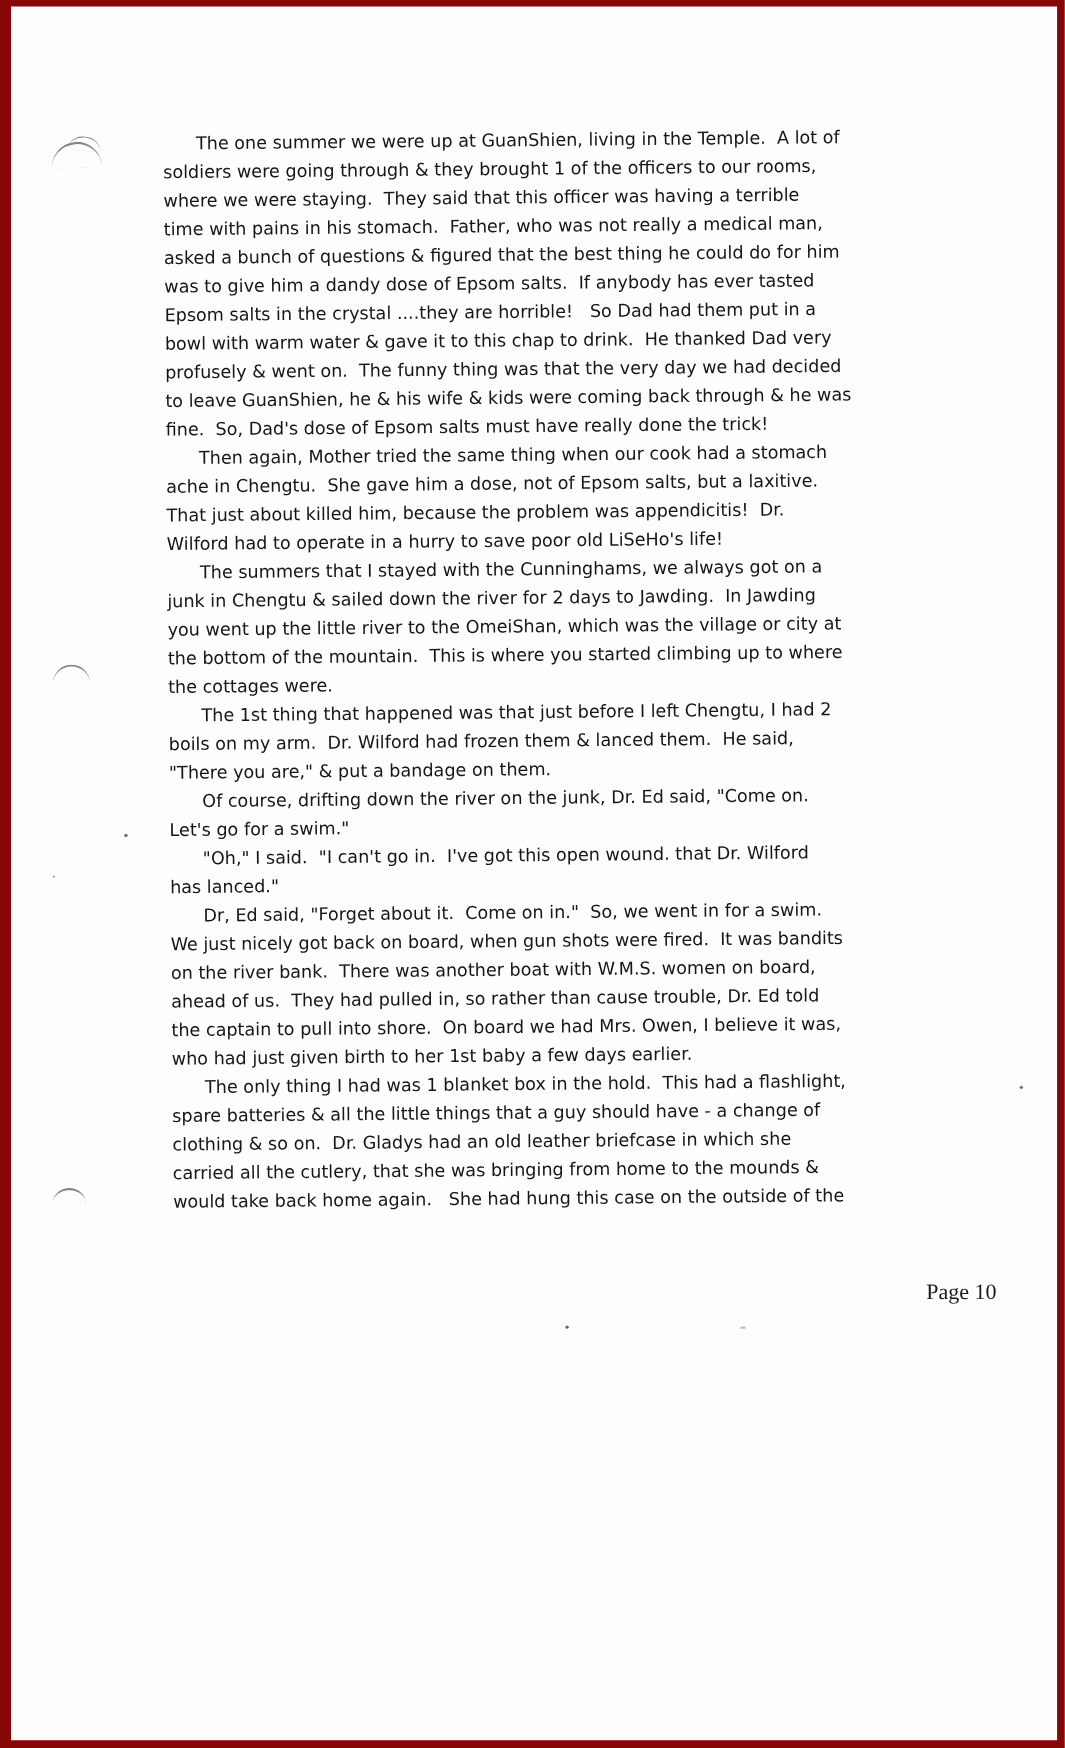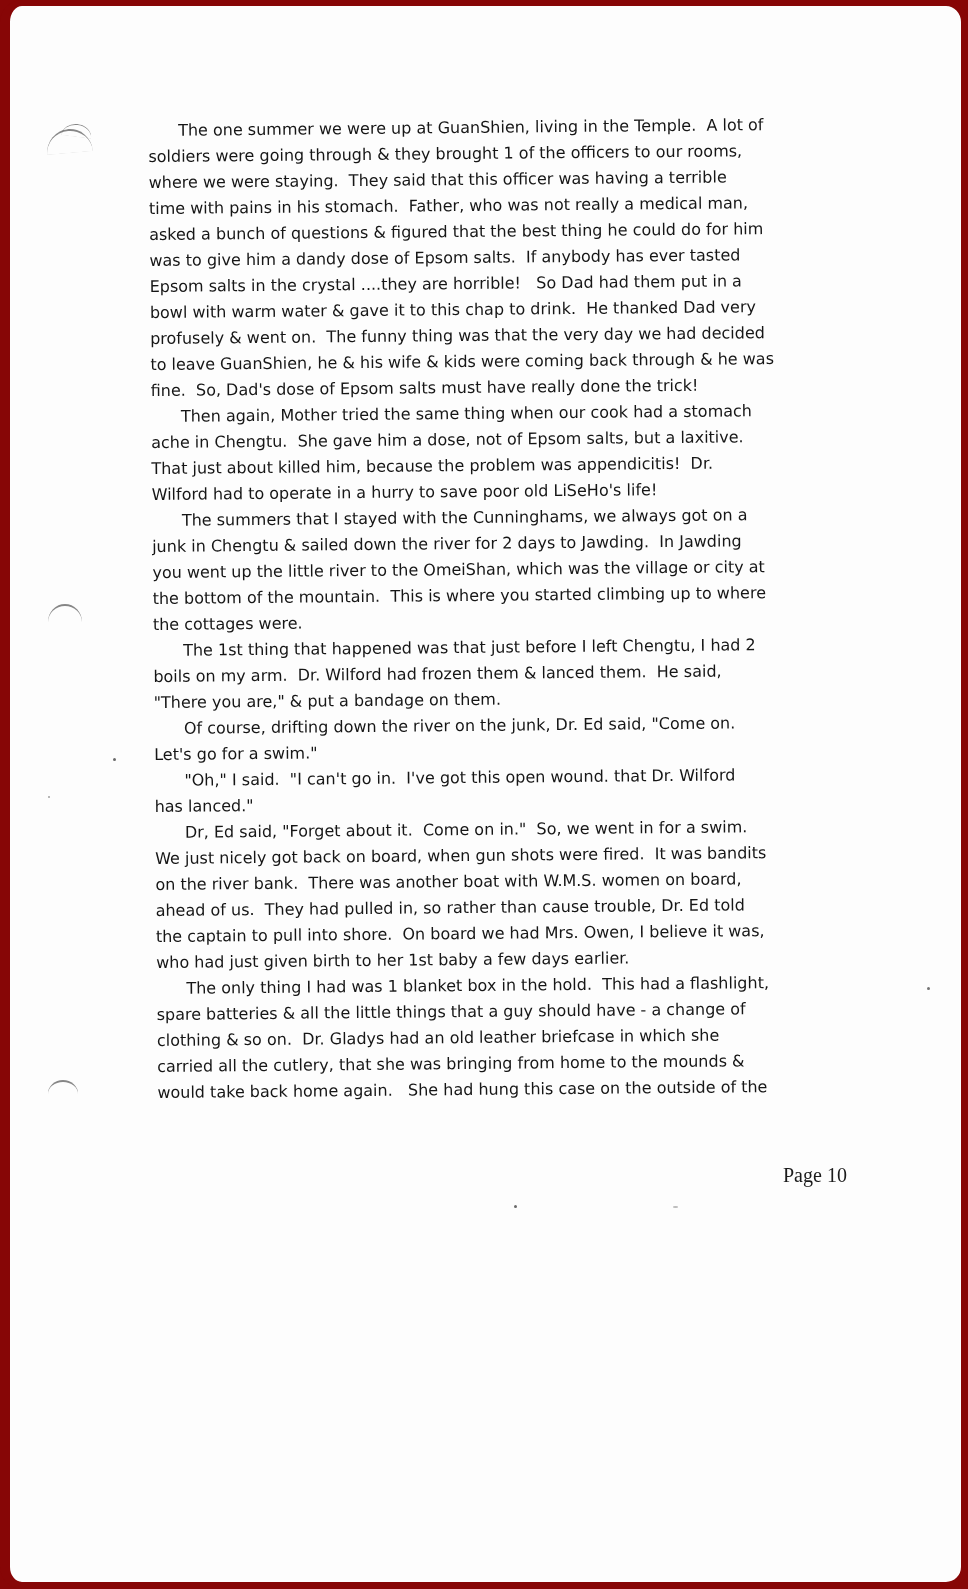--- a/index.html
+++ b/index.html
@@ -37,21 +37,21 @@
     transform: rotate(-0.55deg);
     transform-origin: left top;
   }
   .para {
     white-space: pre-wrap;
     text-indent: 30px;
     margin: 0;
   }
   .page-number {
     position: absolute;
-    left: 773px;
+    left: 832px;
     top: 1158px;
     font-family: "Liberation Serif", serif;
     font-size: 20px;
     color: #1b1b1b;
   }
   .arc {
     position: absolute;
     border-top: 2px solid #5f5f5f;
     border-radius: 50% 50% 0 0 / 100% 100% 0 0;
     opacity: 0.75;
@@ -67,21 +67,21 @@
   }
   .speck-1 { left: 103px; top: 752px;  width: 3px; height: 3px; opacity: 0.8; }
   .speck-2 { left: 38px;  top: 790px;  width: 2px; height: 2px; opacity: 0.5; }
   .speck-3 { left: 917px; top: 981px;  width: 3px; height: 3px; opacity: 0.75; }
   .speck-4 { left: 504px; top: 1199px; width: 3px; height: 3px; opacity: 0.8; }
   .speck-5 { left: 663px; top: 1200px; width: 5px; height: 2px; opacity: 0.35; border-radius: 40%; }
 </style>
 </head>
 <body style="background: rgb(135, 6, 6);">
 
-<div class="scan-page" style="border-color: rgb(135, 6, 6); background: rgb(253, 253, 253); border-radius: 22px;">
+<div class="scan-page" style="border-color: rgb(135, 6, 6); background: rgb(253, 253, 253);">
 
   <span class="arc arc-a1"></span>
   <span class="arc arc-a2"></span>
   <span class="arc arc-b"></span>
   <span class="arc arc-c"></span>
 
   <span class="speck speck-1"></span>
   <span class="speck speck-2"></span>
   <span class="speck speck-3"></span>
   <span class="speck speck-4"></span>

